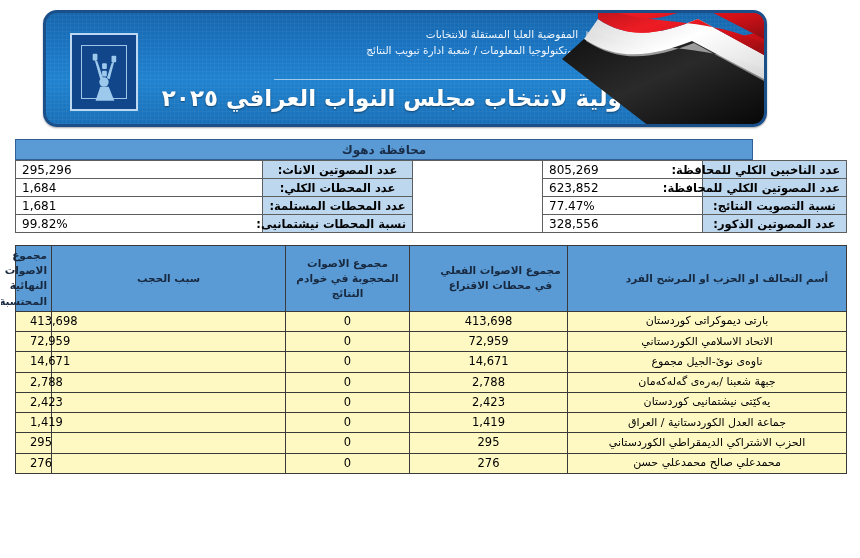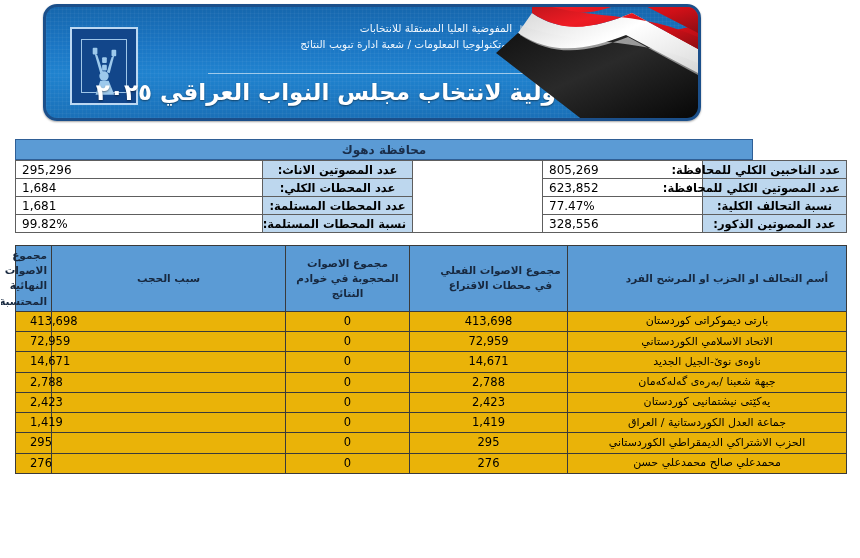--- a/index.html
+++ b/index.html
@@ -11,22 +11,22 @@
     height: 558px;
     background: #ffffff;
     font-family: "DejaVu Sans", "Liberation Sans", sans-serif;
     overflow: hidden;
   }
 
   
   .banner-wrap {
     position: absolute;
     left: 42px;
-    top: 4px;
-    width: 658px;
+    top: 10px;
+    width: 724px;
     height: 117px;
   }
   .banner {
     position: absolute;
     inset: 0;
     border-radius: 14px;
     border: 3px solid #1b4f8a;
     background: linear-gradient(180deg, #1667ad 0%, #1b76c4 35%, #2083cf 60%, #1a70b8 100%);
     overflow: hidden;
     box-shadow: 0 1px 2px rgba(0,0,0,0.35);
@@ -183,21 +183,21 @@
     font-weight: bold;
     font-size: 10.5px;
     height: 46px;
     padding: 2px 4px;
     line-height: 1.45;
     vertical-align: middle;
     text-align: center;
   }
   .results td {
     border: 1px solid #3a3a3a;
-    background: #eab308;
+    background: #fef9c3;
     color: #000;
     height: 17px;
     padding: 1px 14px;
     vertical-align: middle;
     line-height: 1.5;
   }
   .results td.name {
     text-align: center;
     font-size: 11px;
   }
@@ -298,31 +298,31 @@
       <td class="val">295,296</td>
     </tr>
     <tr>
       <td class="lbl">عدد المصوتين الكلي للمحافظة:</td>
       <td class="val">623,852</td>
       <td class="gap"></td>
       <td class="lbl">عدد المحطات الكلي:</td>
       <td class="val">1,684</td>
     </tr>
     <tr>
-      <td class="lbl">نسبة التحالف الكلية:</td>
+      <td class="lbl">نسبة التصويت النتائج:</td>
       <td class="val">77.47%</td>
       <td class="gap"></td>
       <td class="lbl">عدد المحطات المستلمة:</td>
       <td class="val">1,681</td>
     </tr>
     <tr>
       <td class="lbl">عدد المصوتين الذكور:</td>
       <td class="val">328,556</td>
       <td class="gap"></td>
-      <td class="lbl">نسبة المحطات المستلمة:</td>
+      <td class="lbl">نسبة المحطات نيشتمانيى:</td>
       <td class="val">99.82%</td>
     </tr>
   </tbody>
 </table>
 
 <table class="results">
   <thead>
     <tr>
       <th style="width:230px;padding-left:44px;">أسم التحالف او الحزب او المرشح الفرد</th>
       <th style="width:125px;padding-left:28px;">مجموع الاصوات الفعلي في محطات الاقتراع</th>
@@ -340,21 +340,21 @@
         <td class="num">413,698</td>
       </tr>
       <tr>
         <td class="name">الاتحاد الاسلامي الكوردستاني</td>
         <td class="num">72,959</td>
         <td class="num">0</td>
         <td class="blank"></td>
         <td class="num">72,959</td>
       </tr>
       <tr>
-        <td class="name">ناوەى نوێ-الجيل الجديد</td>
+        <td class="name">ناوەى نوێ-الجيل مجموع</td>
         <td class="num">14,671</td>
         <td class="num">0</td>
         <td class="blank"></td>
         <td class="num">14,671</td>
       </tr>
       <tr>
         <td class="name">جبهة شعبنا /بەرەى گەلەكەمان</td>
         <td class="num">2,788</td>
         <td class="num">0</td>
         <td class="blank"></td>

